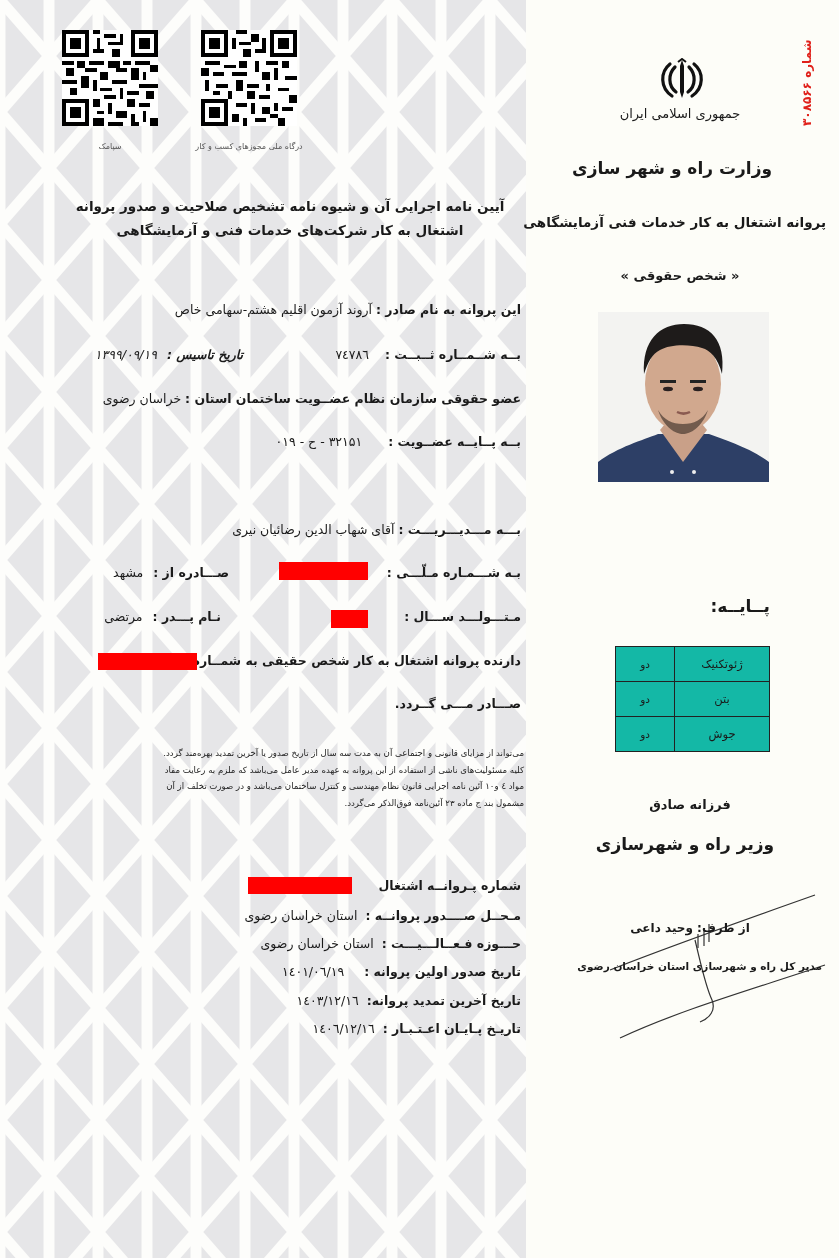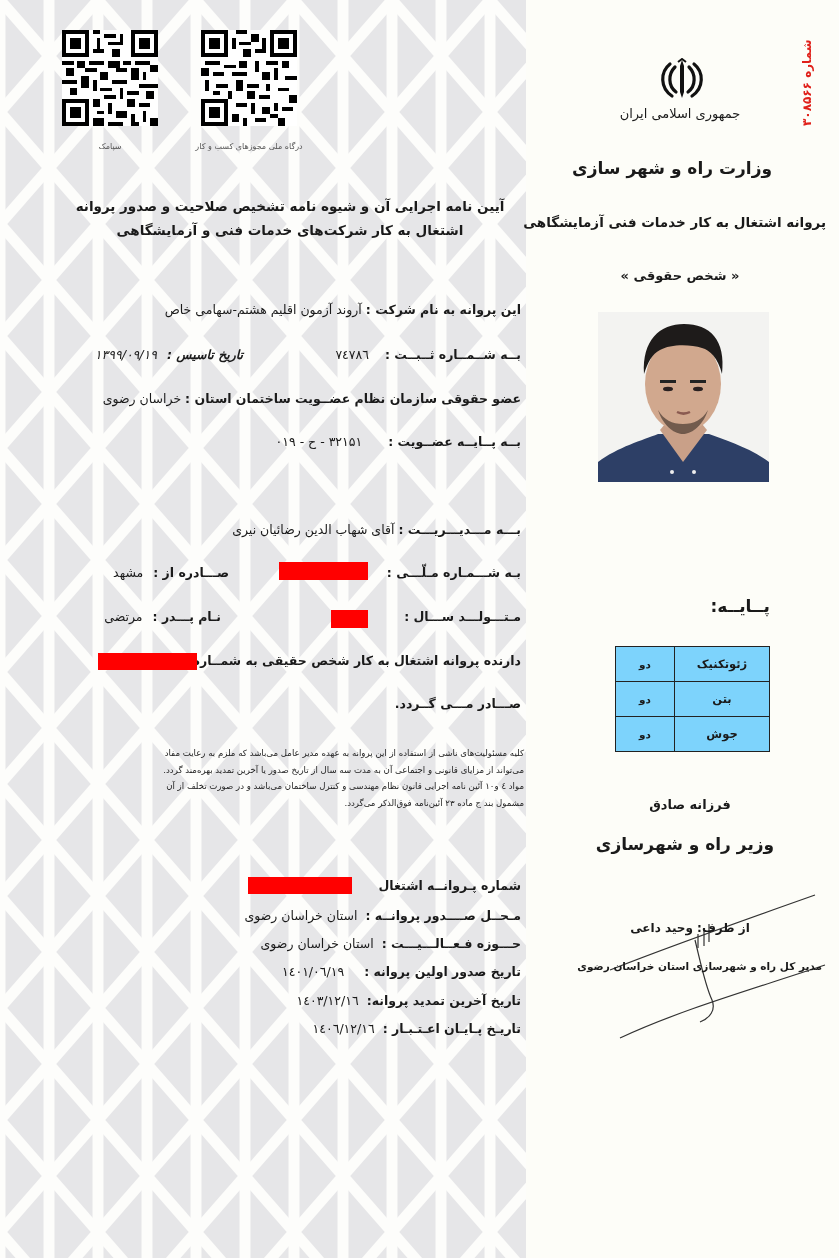--- a/index.html
+++ b/index.html
@@ -37,21 +37,21 @@
   .permit-type { position: absolute; left: 526px; top: 214px; width: 300px; text-align: right; font-size: 13.5px; font-weight: bold; direction: rtl; white-space: nowrap; }
   .entity-type { position: absolute; left: 600px; top: 268px; width: 160px; text-align: center; font-size: 13px; font-weight: bold; direction: rtl; }
 
   .photo { position: absolute; left: 598px; top: 312px; width: 171px; height: 170px; background: #f2f2f0; overflow: hidden; }
 
   .grade-title { position: absolute; left: 690px; top: 596px; width: 80px; text-align: right; font-size: 17px; font-weight: bold; direction: rtl; }
   table.grade {
     position: absolute; left: 615px; top: 646px; width: 155px;
     border-collapse: collapse; direction: rtl; font-size: 10.5px;
   }
-  table.grade td { border: 1px solid #222; height: 32px; text-align: center; background: #7dd3fc; font-weight: bold; }
+  table.grade td { border: 1px solid #222; height: 32px; text-align: center; background: #14b8a6; }
   table.grade td.k { width: 92px; font-size: 11.5px; }
 
   .minister-name { position: absolute; left: 590px; top: 797px; width: 200px; text-align: center; font-size: 13px; font-weight: bold; direction: rtl; }
   .minister-title { position: absolute; left: 580px; top: 834px; width: 210px; text-align: center; font-size: 17px; font-weight: bold; direction: rtl; }
   .signer { position: absolute; left: 590px; top: 921px; width: 200px; text-align: center; font-size: 12px; font-weight: bold; direction: rtl; }
   .signer-title { position: absolute; left: 560px; top: 960px; width: 262px; text-align: right; font-size: 10.5px; font-weight: bold; direction: rtl; white-space: nowrap; }
   .signature { position: absolute; left: 600px; top: 890px; width: 230px; height: 150px; }
 
   
   .preamble { position: absolute; left: 60px; top: 194px; width: 460px; direction: rtl; text-align: center; font-size: 13.5px; font-weight: bold; line-height: 24px; }
@@ -279,21 +279,21 @@
 </svg>
 <div class="signer">از طرف: وحید داعی</div>
 <div class="signer-title">مدیر کل راه و شهرسازی استان خراسان رضوی</div>
 
 <div class="preamble">
   <div>آیین نامه اجرایی آن و شیوه نامه تشخیص صلاحیت و صدور پروانه</div>
   <div>اشتغال به کار شرکت‌های خدمات فنی و آزمایشگاهی</div>
 </div>
 
 <div class="field-row" style="right:318px; top:302px;">
-  <span class="lbl">این پروانه به نام شرکت :</span>
+  <span class="lbl">این پروانه به نام صادر :</span>
   <span class="val">آروند آزمون اقلیم هشتم-سهامی خاص</span>
 </div>
 <div class="field-row" style="right:318px; top:347px;">
   <span class="lbl">بــه شــمــاره ثــبــت :</span>
   <span class="val" style="margin-right:12px;">۷٤۷۸٦</span>
 </div>
 <div class="field-row" style="right:596px; top:347px;font-style:italic;">
   <span class="lbl">تاریخ تاسیس :</span>
   <span class="val" style="margin-right:6px;">۱۳۹۹/۰۹/۱۹</span>
 </div>
@@ -328,22 +328,22 @@
 </div>
 <div class="field-row" style="right:318px; top:653px;">
   <span class="lbl">دارنده پروانه اشتغال به کار شخص حقیقی به شمــاره :</span>
 </div>
 <div class="redact" style="left:98px; top:653px; width:99px; height:17px;"></div>
 <div class="field-row" style="right:318px; top:696px;">
   <span class="lbl">صـــادر مـــی گــردد.</span>
 </div>
 
 <div class="notice">
+  <div>می‌تواند از مزایای قانونی و اجتماعی آن به مدت سه سال از تاریخ صدور یا آخرین تمدید بهره‌مند گردد.</div>
   <div>کلیه مسئولیت‌های ناشی از استفاده از این پروانه به عهده مدیر عامل می‌باشد که ملزم به رعایت مفاد</div>
-  <div>می‌تواند از مزایای قانونی و اجتماعی آن به مدت سه سال از تاریخ صدور یا آخرین تمدید بهره‌مند گردد.</div>
   <div>مواد ٤ و۱۰ آئین نامه اجرایی قانون نظام مهندسی و کنترل ساختمان می‌باشد و در صورت تخلف از آن</div>
   <div>مشمول بند ج ماده ۲۳ آئین‌نامه فوق‌الذکر می‌گردد.</div>
 </div>
 
 <div class="permit-fields">
   <div class="field-row" style="right:318px; top:878px;">
     <span class="lbl">شماره پـروانــه اشتغال</span>
   </div>
   <div class="redact" style="left:248px; top:877px; width:104px; height:17px;"></div>
   <div class="field-row" style="right:318px; top:908px;">

